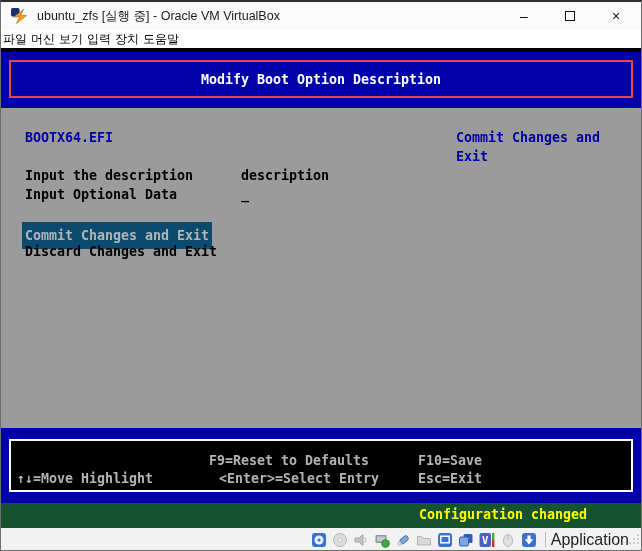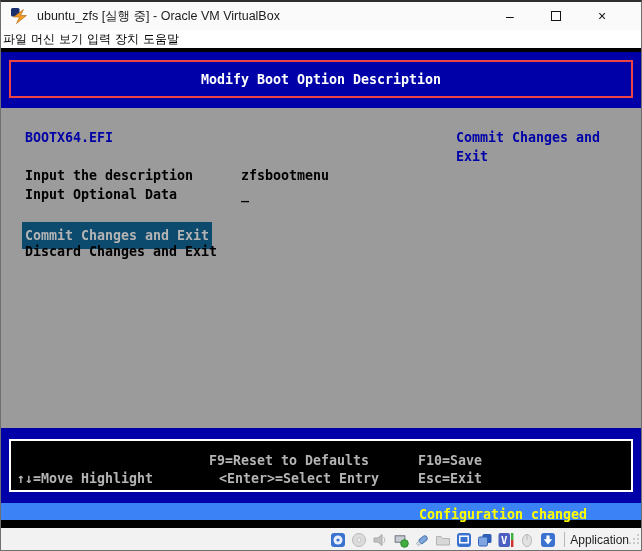--- a/index.html
+++ b/index.html
@@ -3,21 +3,21 @@
 <meta charset="utf-8">
 <style>
   * { margin:0; padding:0; box-sizing:border-box; }
   body { background:#ffffff; font-family:"Liberation Sans", sans-serif; }
   .window {
     position:relative; width:642px; height:551px;
     border:1px solid #6f6f6f; border-top:2px solid #2e2e2e;
     background:#fafafa; overflow:hidden; cursor:default;
   }
   
-  .titlebar { position:absolute; top:0; left:0; right:16px; height:28px;
+  .titlebar { position:absolute; top:0; left:0; right:2px; height:28px;
     background:#fafafa; display:flex; align-items:center; }
   .logo { margin-left:9px; width:18px; height:18px; display:flex; }
   .title-text { margin-left:9px; font-size:12.5px; color:#1b1b1b; white-space:nowrap; }
   .win-controls { margin-left:auto; display:flex; height:100%; }
   .win-btn { width:46px; height:100%; display:flex; align-items:center; justify-content:center;
     font-size:14px; color:#111; }
   .win-btn.max span { display:block; width:10px; height:10px; border:1.3px solid #111; }
   
   .menubar { position:absolute; top:28px; left:0; right:0; height:18px; background:#ffffff;
     display:flex; align-items:center; font-size:12px; color:#000; }
@@ -32,28 +32,28 @@
     border:2px solid #ef4444; display:flex; align-items:center; justify-content:center;
     color:#ffffff; }
   .vm-main { position:absolute; top:60px; left:0; width:640px; height:320px; background:#9b9b9b; color:#000; }
   .vm-main span { position:absolute; line-height:17px; }
   .blue { color:#0000a8; }
   .hl { background:#0c4a6e; color:#b4b4b4; padding:5px 3px; }
   .vm-helpband { position:absolute; top:380px; left:0; width:640px; height:75px; background:#0000a8; }
   .help-box { position:absolute; left:8px; right:8px; top:11px; height:53px;
     border:2px solid #ffffff; background:#000000; }
   .vm-helpband span { position:absolute; color:#b4b4b4; line-height:16px; }
-  .vm-statusline { position:absolute; top:455px; left:0; width:640px; height:17px; background:#3b82f6; }
+  .vm-statusline { position:absolute; top:455px; left:0; width:640px; height:25px; background:#14532d; }
   .config-msg { position:absolute; left:418px; top:4px; color:#ffff00; line-height:16px; }
   
   .statusbar { position:absolute; top:526px; left:0; right:0; height:23px; background:#f2f2f2;
     display:flex; align-items:center; justify-content:flex-end; padding-right:8px; }
   .sicon { width:16px; height:16px; margin-left:5px; display:flex; }
   .sep { width:1px; height:15px; background:#b8b8b8; margin:0 5px 0 8px; }
-  .hostkey { font-size:12px; color:#1f1f1f; margin-right:4px; }
+  .hostkey { font-size:16px; color:#1f1f1f; margin-right:4px; }
   .grip { position:absolute; right:1px; bottom:1px; }
 </style>
 </head>
 <body>
 
 <div class="window">
 
   <div class="titlebar">
     <span class="logo">
       <svg width="18" height="18" viewBox="0 0 18 18">
@@ -88,21 +88,21 @@
       </div>
     </div>
 
     <div class="vm-main">
       <span class="blue" style="left:24px; top:21px;">BOOTX64.EFI</span>
 
       <span class="blue" style="left:455px; top:21px;">Commit Changes and</span>
       <span class="blue" style="left:455px; top:40px;">Exit</span>
 
       <span style="left:24px; top:59px;">Input the description</span>
-      <span style="left:240px; top:59px;">zfsbootmenu</span>
+      <span style="left:240px; top:59px;">description</span>
 
       <span style="left:24px; top:78px;">Input Optional Data</span>
       <span style="left:240px; top:78px;">_</span>
 
       <span class="hl" style="left:21px; top:114px;">Commit Changes and Exit</span>
       <span style="left:24px; top:135px;">Discard Changes and Exit</span>
     </div>
 
     <div class="vm-helpband">
       <div class="help-box"></div>

